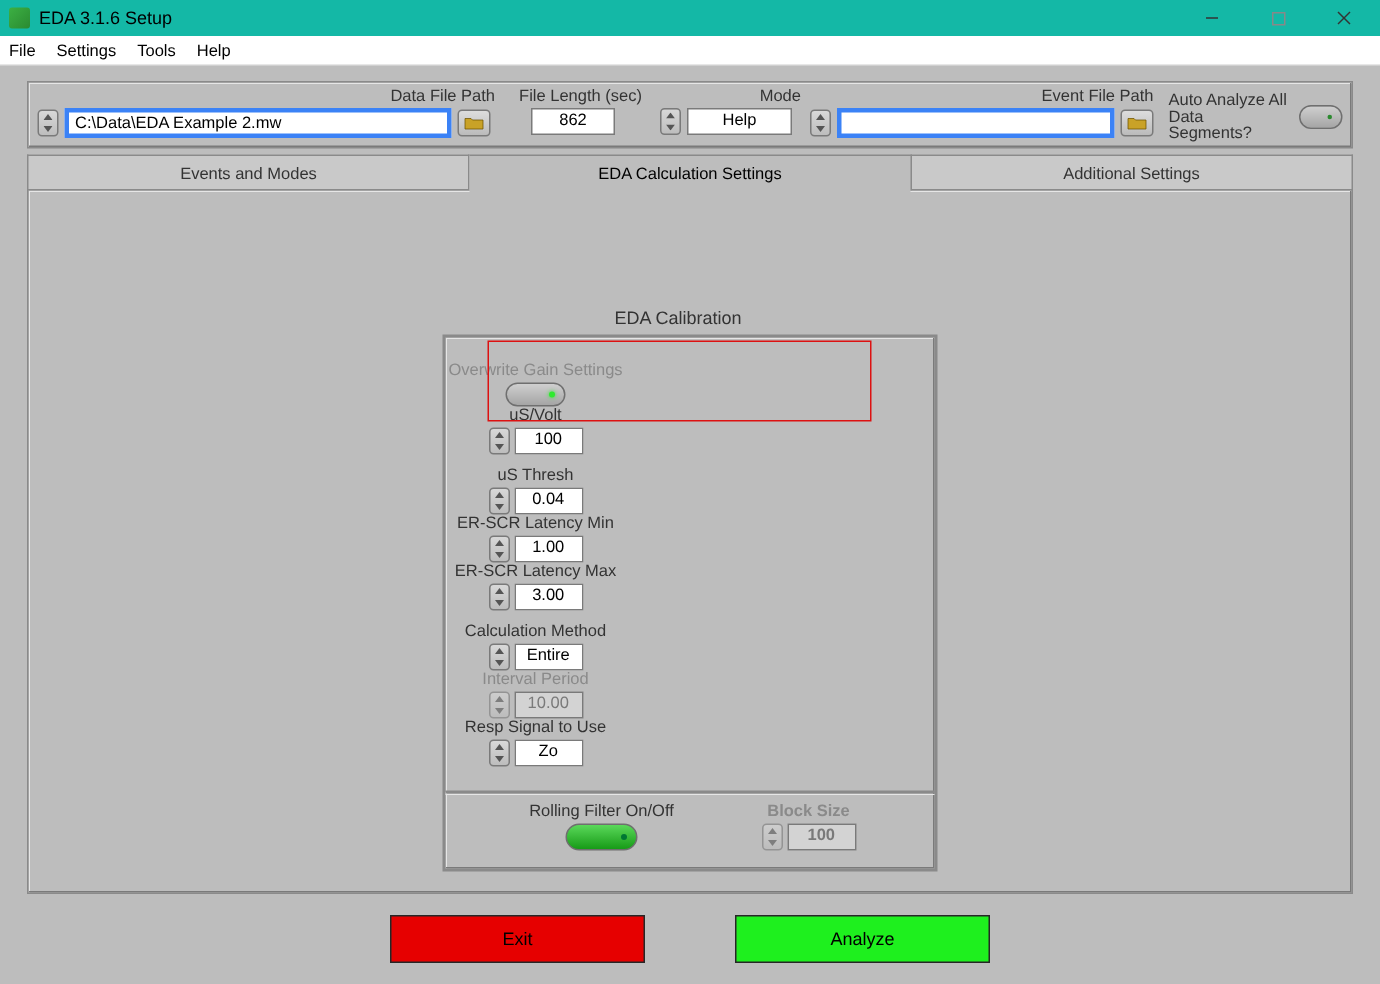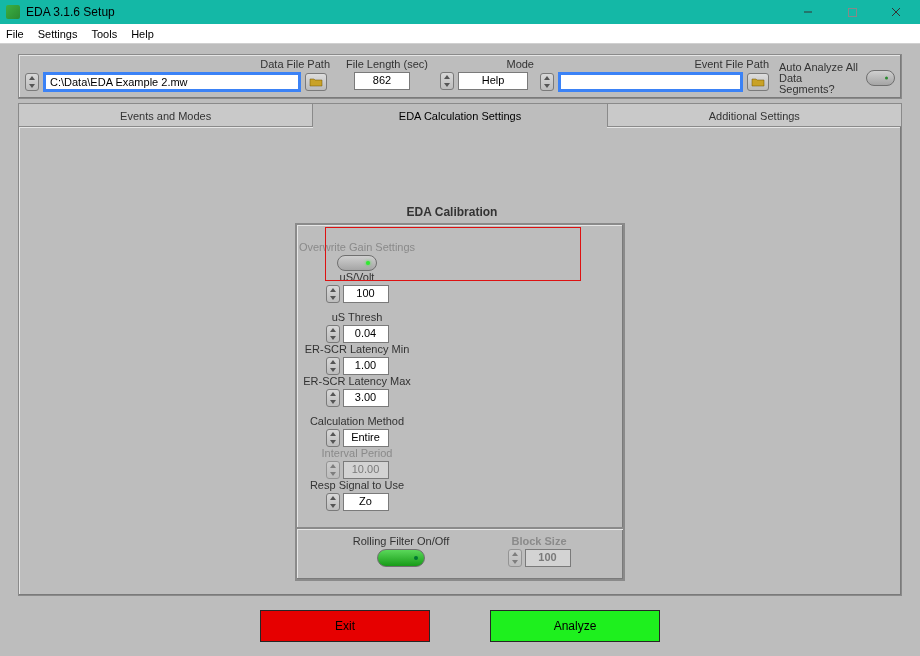--- a/index.html
+++ b/index.html
@@ -47,21 +47,21 @@
   .tab + .tab { border-left:none; }
   .tab.active { background:#bdbdbd; z-index:2;}
   .tab:not(.active){ font-size:11px; color:#333; }
 
   
   .tab-content { position:absolute; left:18px; right:18px; top:82px; bottom:60px; border:1px solid #8a8a8a; background:#bdbdbd; box-shadow:inset -1px -1px 0 #7a7a7a, inset 1px 1px 0 #e6e6e6;}
   
   .active-mask { position:absolute; top:-1px; left:33.33%; width:33.33%; height:2px; background:#bdbdbd; }
 
   
-  .section-title { position:absolute; left:0; right:16px; top:78px; text-align:center; color:#333; font-size:12px;font-weight:bold; }
+  .section-title { position:absolute; left:0; right:16px; top:78px; text-align:center; color:#333; font-size:12px; }
   .cal-panel { position:absolute; left:50%; top:96px; transform:translateX(-50%); width:330px; border:2px solid #8a8a8a; background:#bdbdbd; box-shadow:inset -1px -1px 0 #7a7a7a, inset 1px 1px 0 #e6e6e6; }
 
   .cal-upper { padding:8px 10px 10px 10px; position:relative; }
   .red-box { position:absolute; left:28px; top:2px; width:256px; height:54px; border:1.5px solid #d11; pointer-events:none;}
   .cal-row { display:flex; justify-content:space-around; margin-top:8px;flex-direction:column; }
   .cal-row.first { justify-content:space-evenly; }
   .cal-col { display:flex; flex-direction:column; align-items:center; width:100px; }
   .cal-col .tp-label.disabled { color:#8a8a8a; }
   .ctrl-line { display:flex; align-items:center; gap:3px; }
   .oval-toggle { width:40px; height:16px; border:1px solid #6f6f6f; border-radius:9px; background:linear-gradient(#cfcfcf,#a5a5a5); position:relative; cursor:pointer; display:flex; align-items:center; justify-content:flex-end; padding-right:6px;}

